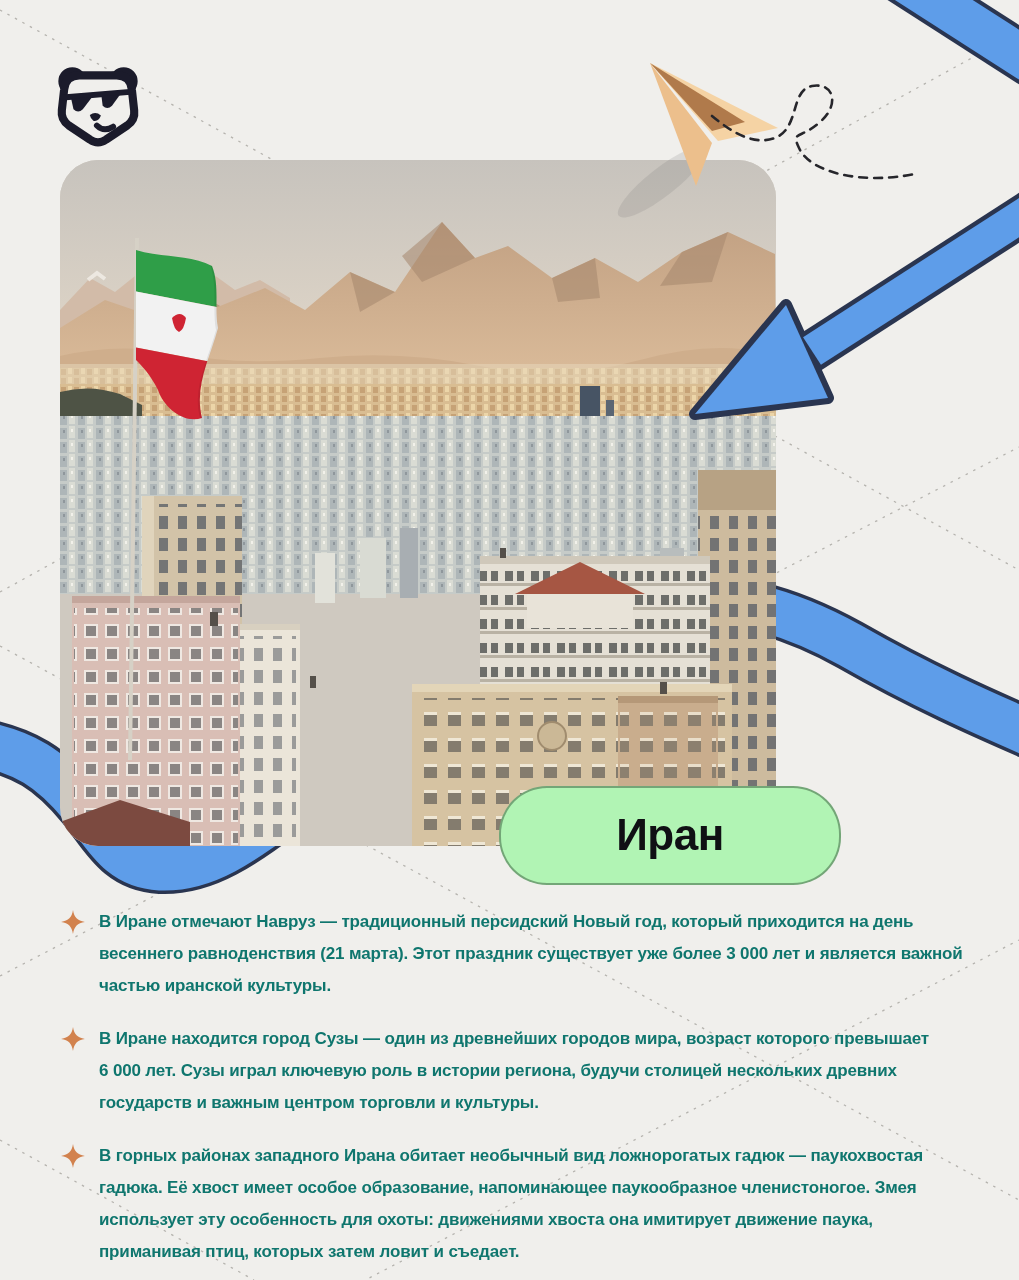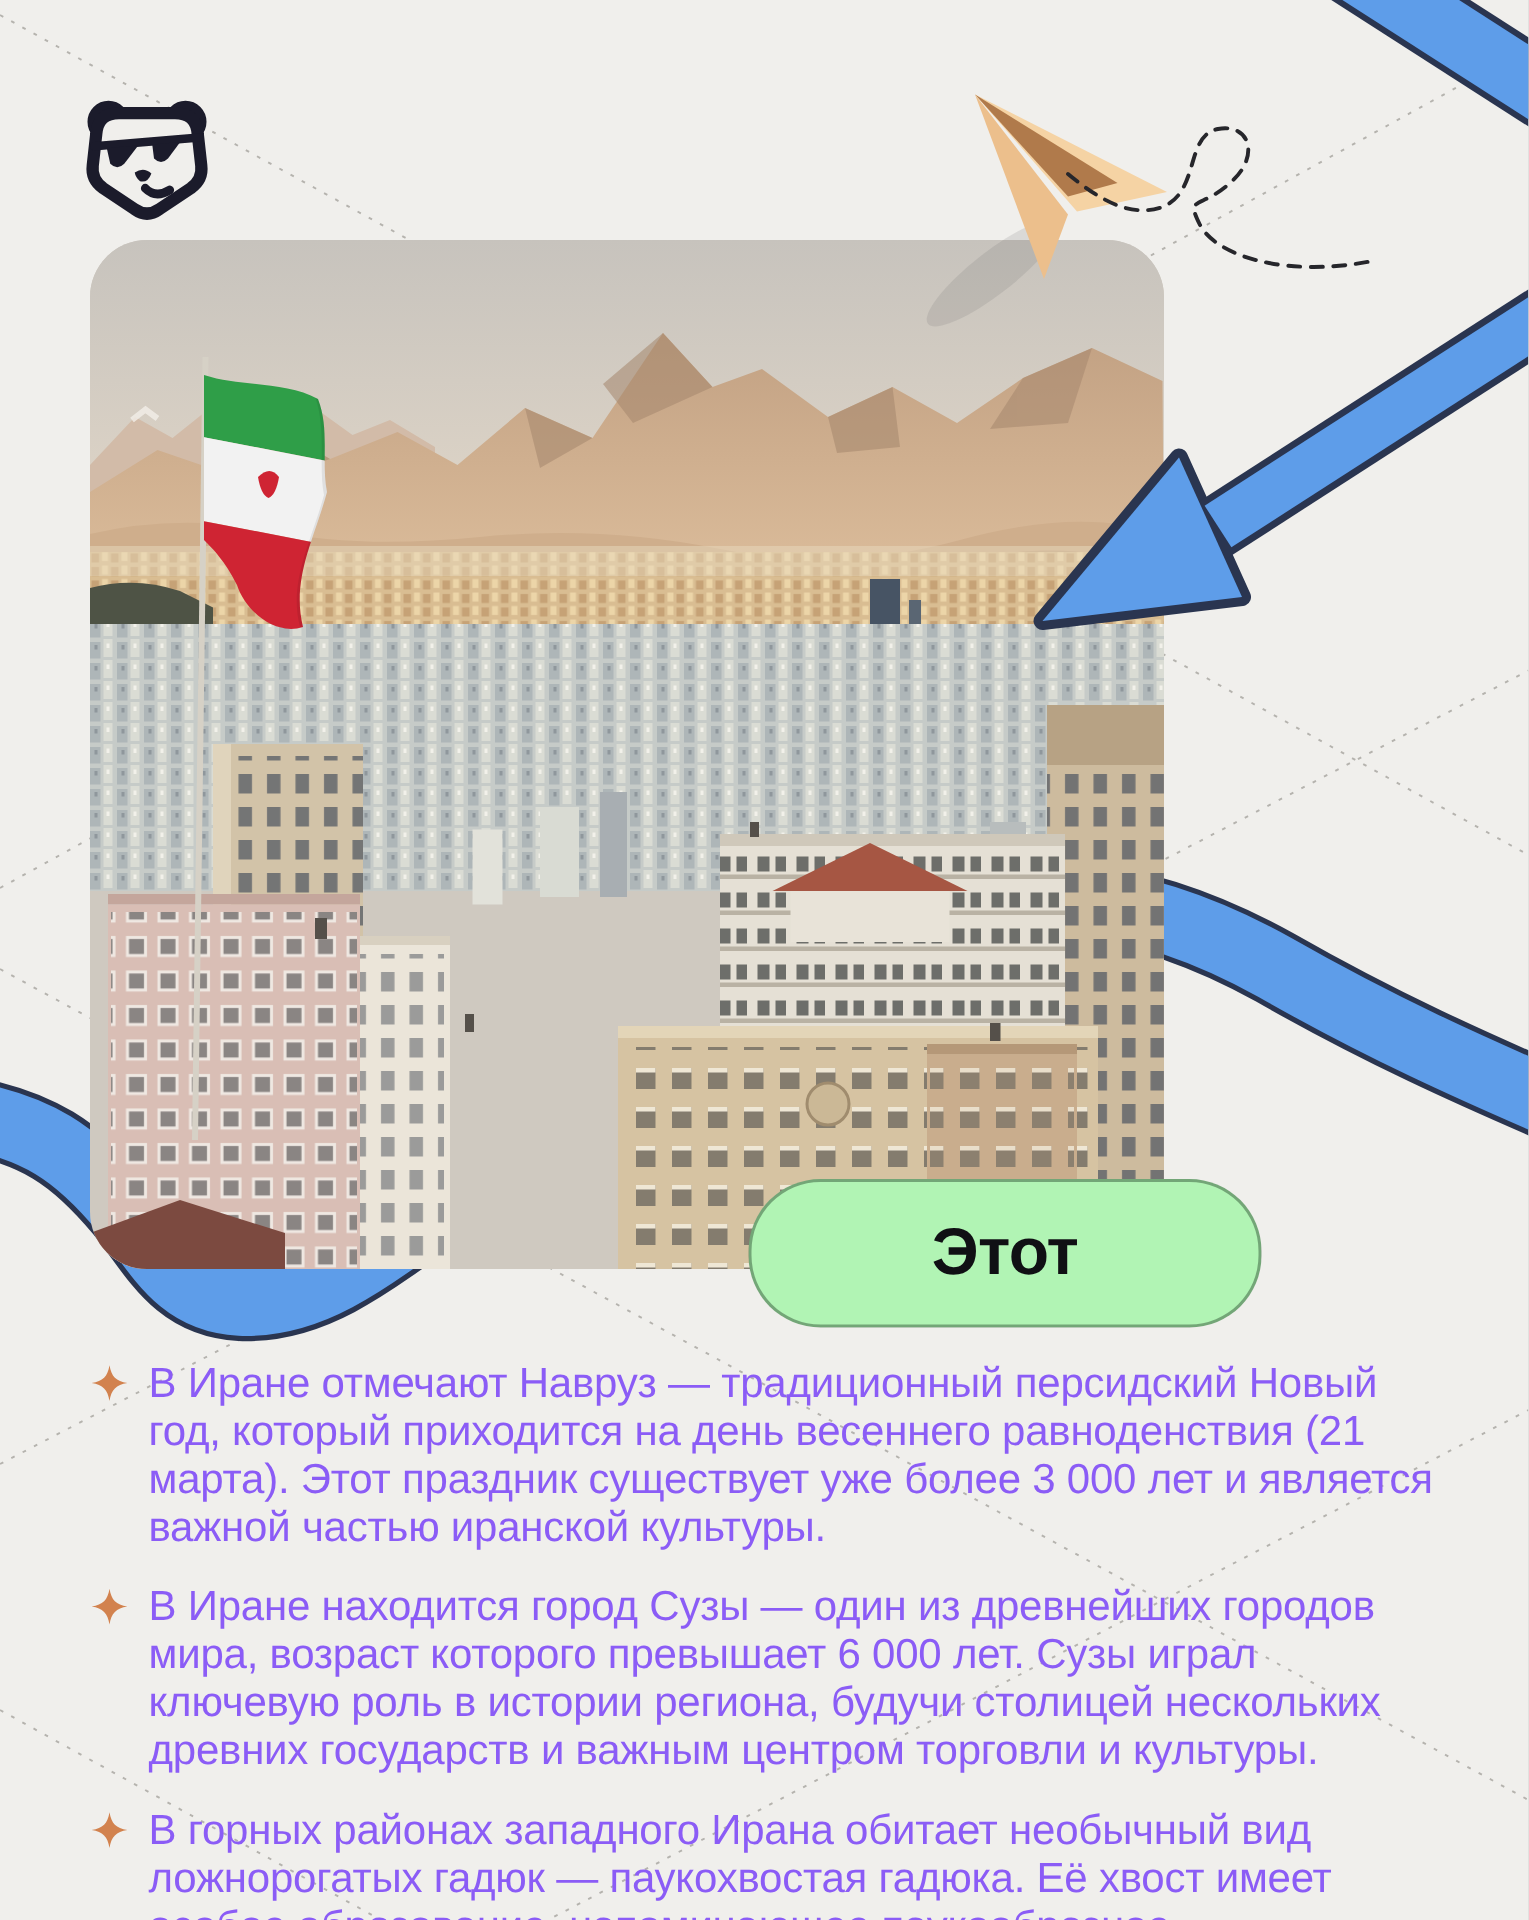--- a/index.html
+++ b/index.html
@@ -16,21 +16,21 @@
 
   .badge{position:absolute;left:499px;top:786px;width:338px;height:95px;border-radius:48px;
          background:#b1f4b4;border:2px solid rgba(40,70,45,.45);z-index:6;
          display:flex;flex-direction:column;align-items:center;justify-content:center;}
   .badge .t{font-size:44px;font-weight:700;color:#101014;line-height:1.02;letter-spacing:-.5px;}
   .badge .s{font-size:23px;font-weight:700;color:#101014;margin-top:3px;}
 
   .facts{position:absolute;left:60px;top:906px;width:905px;z-index:4;}
   .fact{display:flex;align-items:flex-start;gap:13px;margin-bottom:21px;}
   .fact .star{flex:0 0 26px;margin-top:3px;}
-  .fact .txt{font-size:28px;line-height:32px;font-weight:400;color:#8b5cf6;
+  .fact .txt{font-size:17px;line-height:32px;font-weight:700;color:#0f766e;
              letter-spacing:-.15px;max-width:876px;}
 </style>
 </head>
 <body>
 
 <div class="canvas">
 
   <svg class="layer z0" viewBox="0 0 1019 1280">
     <g stroke="#b5b3ae" stroke-width="1.3" stroke-dasharray="2.5 6">
       <line x1="0" y1="592" x2="1019" y2="32"></line>
@@ -198,21 +198,21 @@
       <path d="M20 8 H52 Q64 8 65 20 L67 38 Q68 46 61 51 L43 63 Q36 68 29 63 L11 51 Q4 46 5 38 L7 20 Q8 8 20 8 Z"></path>
     </g>
     <path d="M6 27 L66 22" stroke="#1b1b2b" stroke-width="5" stroke-linecap="round"></path>
     <path d="M13 28 L31 26.5 L23 37 Q19 41 15 37 Z" fill="#1b1b2b"></path>
     <path d="M39 26 L55 24.5 L48 34 Q44 38 40 34 Z" fill="#1b1b2b"></path>
     <path d="M29 42 Q34 38.5 38.5 42.5 Q36.5 48 32 47 Q29.5 45 29 42 Z" fill="#1b1b2b"></path>
     <path d="M35 51 Q41 57 49 52" stroke="#1b1b2b" stroke-width="5" fill="none" stroke-linecap="round"></path>
   </svg>
 
   <div class="badge">
-    <div class="t">Этот</div>
+    <div class="t">Иран</div>
   </div>
 
   <div class="facts">
     <div class="fact">
       <svg class="star" viewBox="0 0 24 24">
         <path d="M12 1 C13.2 8 16 10.8 23 12 C16 13.2 13.2 16 12 23 C10.8 16 8 13.2 1 12 C8 10.8 10.8 8 12 1 Z" fill="#d2824e"></path>
       </svg>
       <div class="txt">В Иране отмечают Навруз — традиционный персидский Новый год, который приходится на день весеннего равноденствия (21 марта). Этот праздник существует уже более 3&nbsp;000 лет и является важной частью иранской культуры.</div>
     </div>
     <div class="fact">

